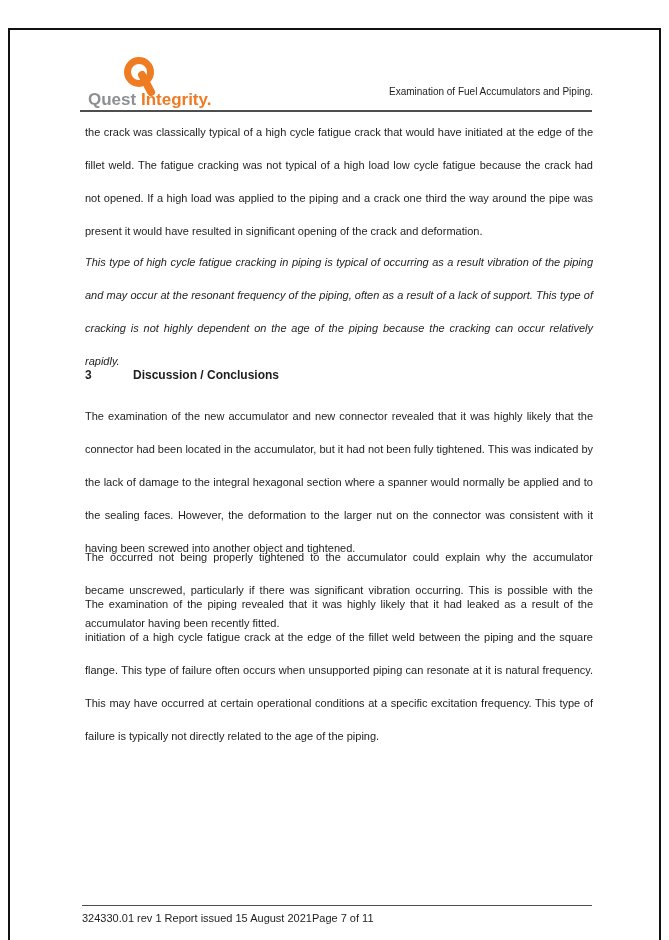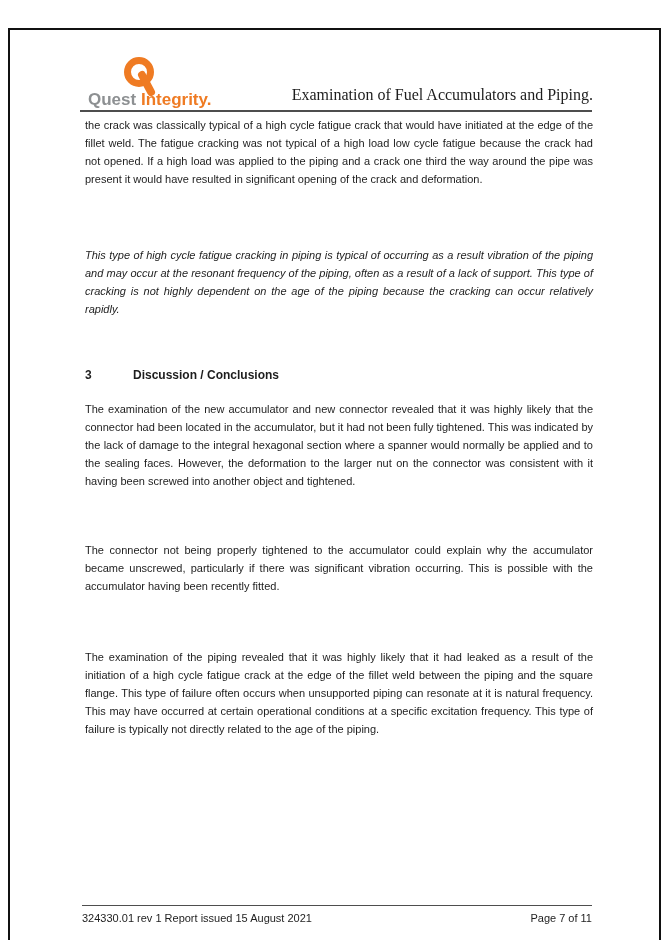--- a/index.html
+++ b/index.html
@@ -44,47 +44,46 @@
     font-weight: 700;
     letter-spacing: 0px;
     white-space: nowrap;
   }
   .logo-word-quest { color: #8d9092; }
   .logo-word-integrity { color: #ef7b23; }
   .doc-title {
     position: absolute;
     top: 66px;
     right: 76px;
-    font-size: 16px;
+    font-size: 10px;
     color: #1d1d1d;
     white-space: nowrap;
-    font-family: Liberation Serif, serif;
   }
   .header-rule {
     position: absolute;
     top: 90px;
     left: 80px;
     width: 512px;
     border-top: 2px solid #4e4e4e;
   }
   
   .body-text {
     position: absolute;
     left: 85px;
     width: 508px;
     font-size: 11px;
-    line-height: 18px;
+    line-height: 33px;
     text-align: justify;
     color: #1d1d1d;
   }
   .para-1 { top: 96px; }
   .para-2 { top: 226px; font-style: italic; }
   .para-3 { top: 380px; }
   .para-4 { top: 521px; }
-  .para-5 { top: 628px; }
+  .para-5 { top: 568px; }
   .section-heading {
     position: absolute;
     left: 85px;
     top: 348px;
     width: 508px;
     font-size: 12px;
     font-weight: 700;
     display: flex;
   }
   .section-number { width: 48px; flex: 0 0 48px; }
@@ -95,21 +94,20 @@
     left: 82px;
     width: 510px;
     border-top: 1.5px solid #4e4e4e;
   }
   .footer {
     position: absolute;
     top: 892px;
     left: 82px;
     width: 510px;
     display: flex;
-    justify-content: space-between;
     font-size: 11px;
     color: #1d1d1d;
   }
 </style>
 </head>
 <body>
 
 <div class="page">
   <div class="page-border"></div>
 
@@ -128,21 +126,21 @@
 
   <div class="body-text para-1">the crack was classically typical of a high cycle fatigue crack that would have initiated at the edge of the fillet weld. The fatigue cracking was not typical of a high load low cycle fatigue because the crack had not opened. If a high load was applied to the piping and a crack one third the way around the pipe was present it would have resulted in significant opening of the crack and deformation.</div>
   <div class="body-text para-2">This type of high cycle fatigue cracking in piping is typical of occurring as a result vibration of the piping and may occur at the resonant frequency of the piping, often as a result of a lack of support. This type of cracking is not highly dependent on the age of the piping because the cracking can occur relatively rapidly.</div>
 
   <div class="section-heading">
     <span class="section-number">3</span>
     <span class="section-title">Discussion / Conclusions</span>
   </div>
 
   <div class="body-text para-3">The examination of the new accumulator and new connector revealed that it was highly likely that the connector had been located in the accumulator, but it had not been fully tightened. This was indicated by the lack of damage to the integral hexagonal section where a spanner would normally be applied and to the sealing faces.  However, the deformation to the larger nut on the connector was consistent with it having been screwed into another object and tightened.</div>
-  <div class="body-text para-4">The connector not being properly tightened to the accumulator could explain why the accumulator became unscrewed, particularly if there was significant vibration occurring. This is possible with the accumulator having been recently fitted.</div>
+  <div class="body-text para-4">The occurred not being properly tightened to the accumulator could explain why the accumulator became unscrewed, particularly if there was significant vibration occurring. This is possible with the accumulator having been recently fitted.</div>
   <div class="body-text para-5">The examination of the piping revealed that it was highly likely that it had leaked as a result of the initiation of a high cycle fatigue crack at the edge of the fillet weld between the piping and the square flange. This type of failure often occurs when unsupported piping can resonate at it is natural frequency. This may have occurred at certain operational conditions at a specific excitation frequency. This type of failure is typically not directly related to the age of the piping.</div>
 
   <div class="footer-rule"></div>
   <div class="footer">
     <span>324330.01 rev 1 Report issued 15 August 2021</span>
     <span>Page 7 of 11</span>
   </div>
 </div>
 
 </body></html>

